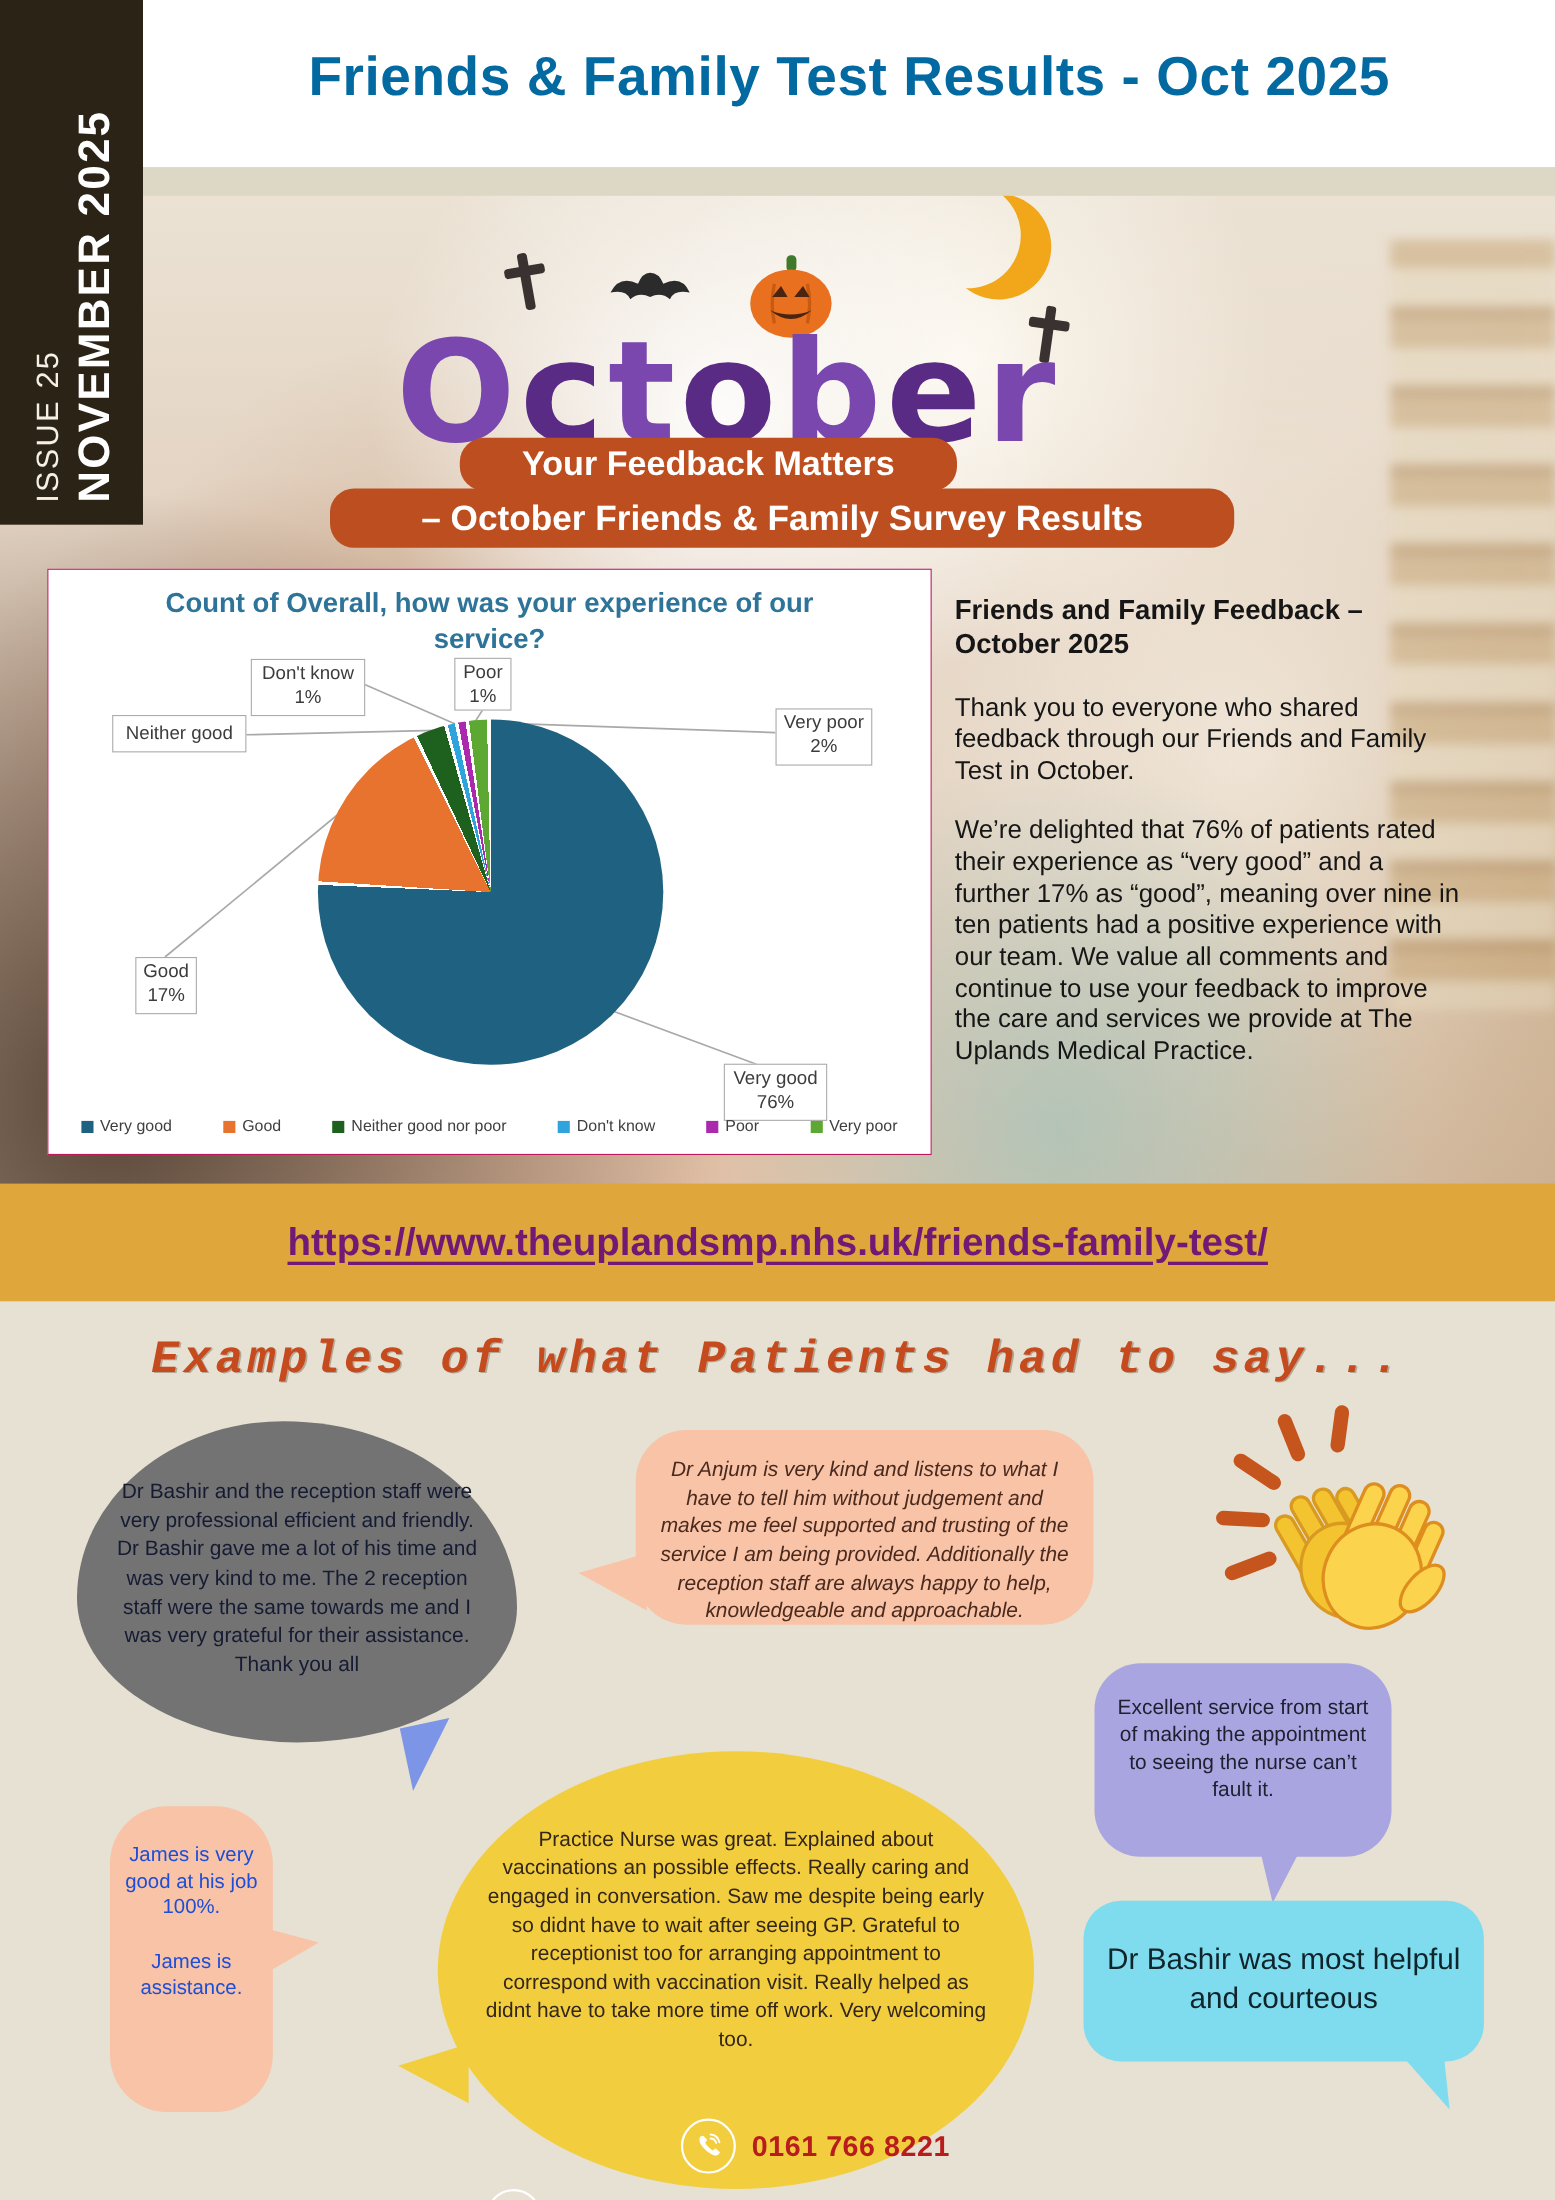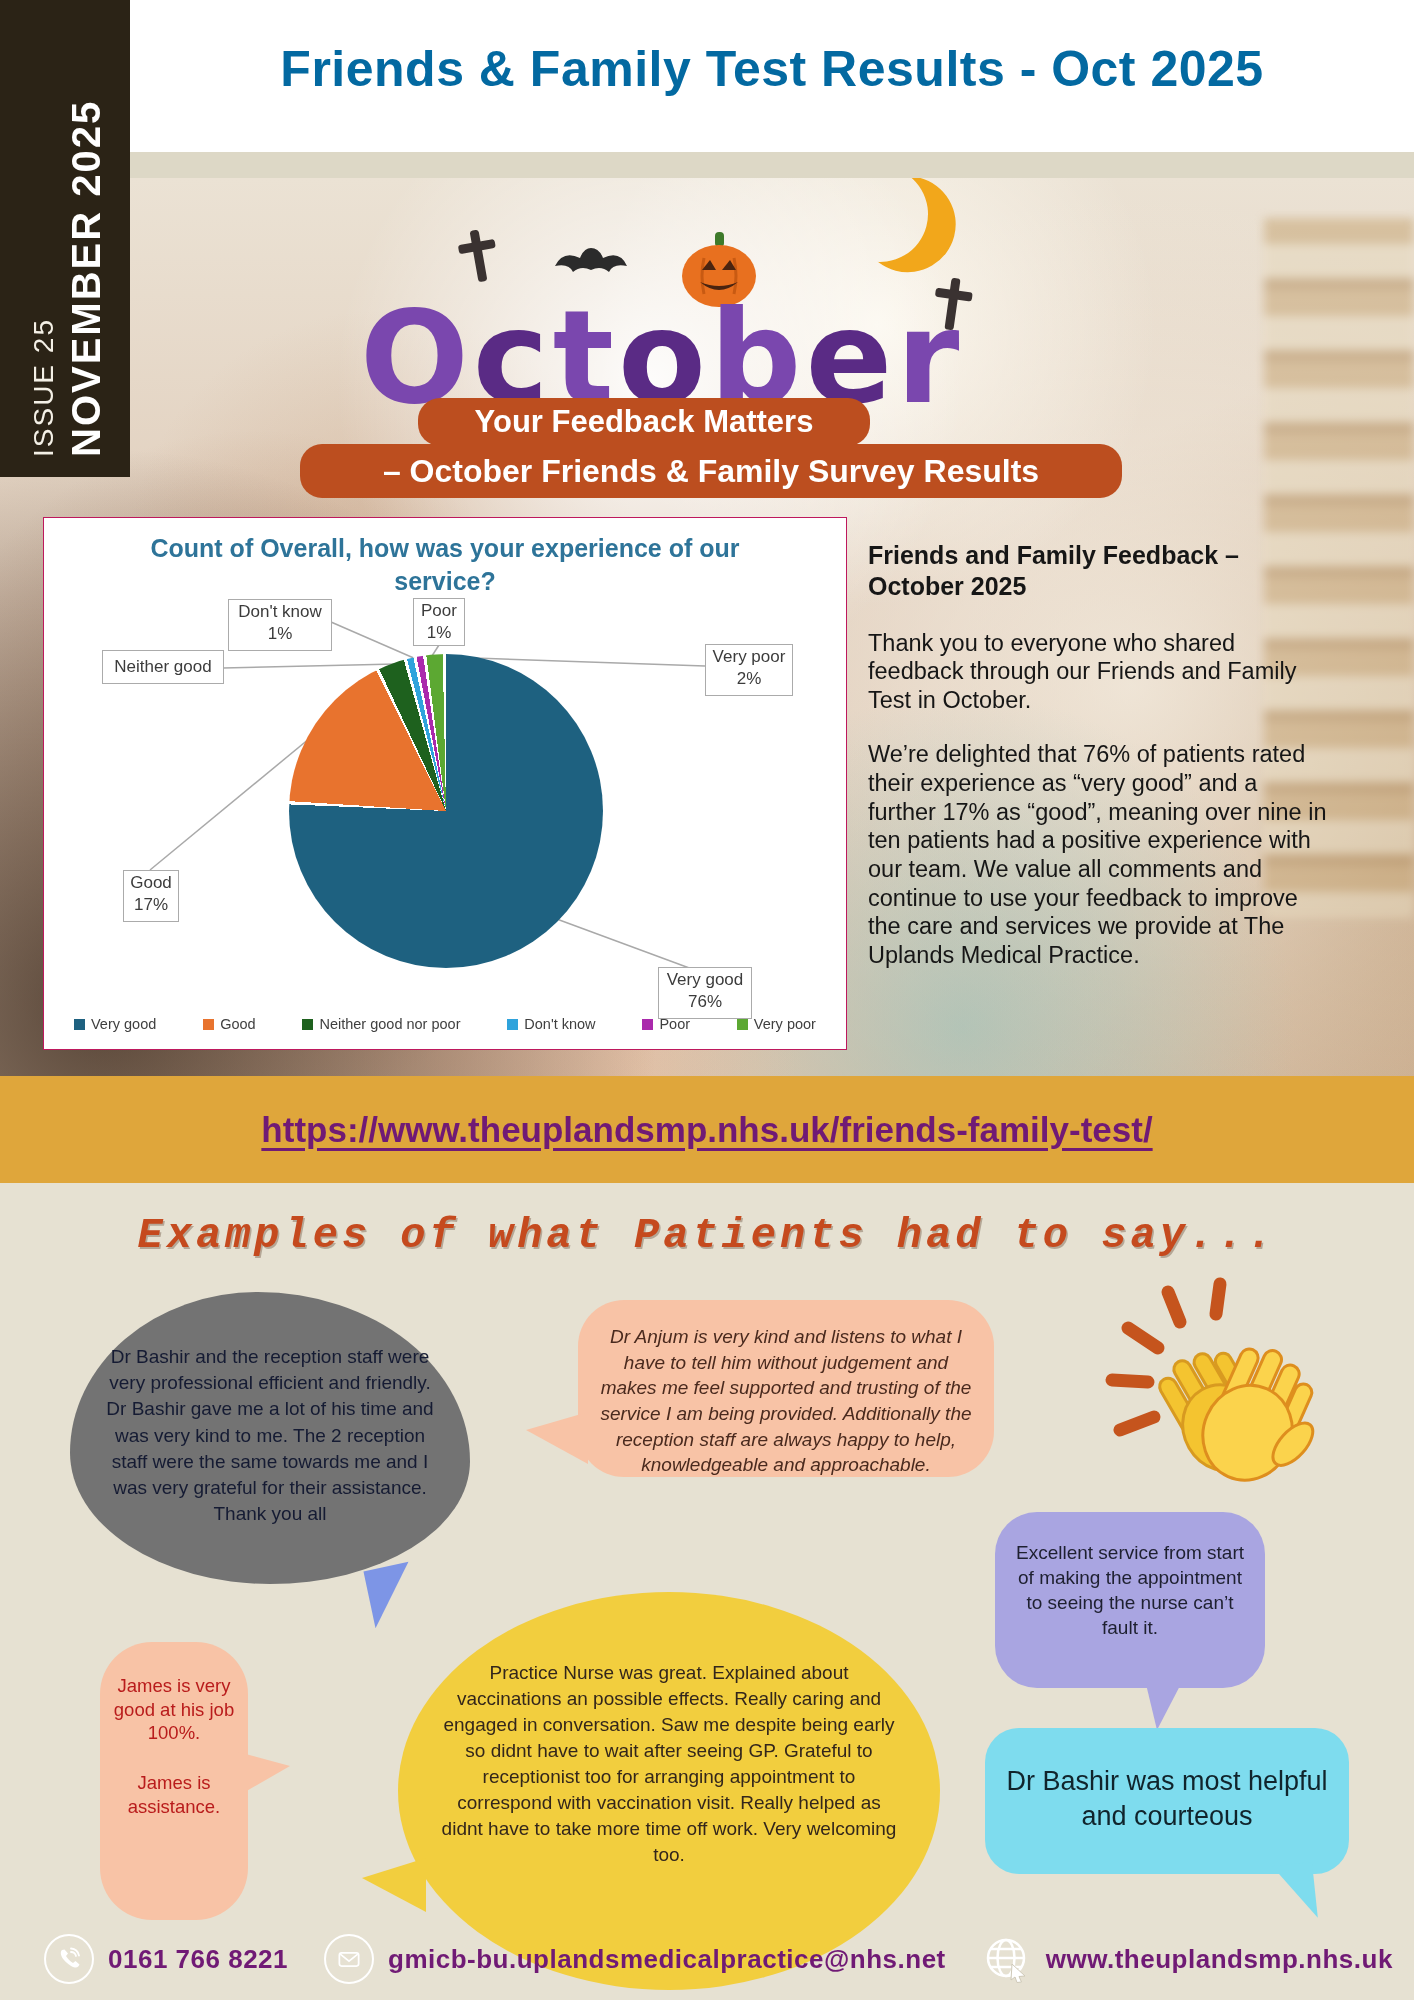--- a/index.html
+++ b/index.html
@@ -103,37 +103,37 @@
 
   .bub-peach{left:578px;top:1300px;width:416px;height:177px;background:#F8C3A6;border-radius:46px;
      padding:24px 20px 0;font-size:19px;line-height:1.35;color:#4A2A1E;font-style:italic;}
   .bub-peach .tail{left:-52px;top:112px;border-right:62px solid #F8C3A6;border-top:18px solid transparent;border-bottom:34px solid transparent;}
 
   .bub-purple{left:995px;top:1512px;width:270px;height:176px;background:#A9A5E1;border-radius:42px;
      padding:28px 14px 0;font-size:19px;line-height:1.32;color:#1E2030;}
   .bub-purple .tail{bottom:-42px;left:150px;border-top:50px solid #A9A5E1;border-left:12px solid transparent;border-right:26px solid transparent;}
 
   .bub-salmon{left:100px;top:1642px;width:148px;height:278px;background:#F8C3A6;border-radius:52px;
-     padding:32px 10px 0;font-size:18.5px;line-height:1.28;color:#b91c1c;}
+     padding:32px 10px 0;font-size:18.5px;line-height:1.28;color:#1d4ed8;}
   .bub-salmon .tail{right:-42px;top:110px;border-left:52px solid #F8C3A6;border-top:14px solid transparent;border-bottom:30px solid transparent;}
   .bub-salmon p + p{margin-top:26px;}
 
   .bub-yellow{left:398px;top:1592px;width:542px;height:398px;background:#F2CE3E;border-radius:50%;
      padding:68px 42px 0;font-size:19px;line-height:1.37;color:#33261B;}
   .bub-yellow .tail{left:-36px;bottom:78px;border-right:64px solid #F2CE3E;border-top:20px solid transparent;border-bottom:34px solid transparent;}
 
   .bub-cyan{left:985px;top:1728px;width:364px;height:146px;background:#7EDCEE;border-radius:34px;
      padding:36px 20px 0;font-size:27px;line-height:1.3;color:#10242C;}
   .bub-cyan .tail{bottom:-46px;right:34px;border-top:56px solid #7EDCEE;border-left:40px solid transparent;transform:rotate(-6deg);}
 
   .clap{position:absolute;left:1088px;top:1272px;z-index:4;}
 
   
   .footer{position:absolute;left:0;top:1926px;width:1414px;height:66px;z-index:8;display:flex;
-     align-items:center;gap:14px;padding-left:44px;box-sizing:border-box;color:#701a75;}
+     align-items:center;gap:14px;padding-left:69px;box-sizing:border-box;color:#b91c1c;flex-direction:column;}
   .footer .item{display:flex;align-items:center;gap:14px;}
   .icon-circle{width:46px;height:46px;border:2.5px solid #fff;border-radius:50%;display:flex;
      align-items:center;justify-content:center;flex:0 0 auto;}
   .footer .txt{font-size:26px;font-weight:700;letter-spacing:.5px;}
   .footer .item + .item{margin-left:22px;}
 </style>
 </head>
 <body>
 
 <div class="page">

